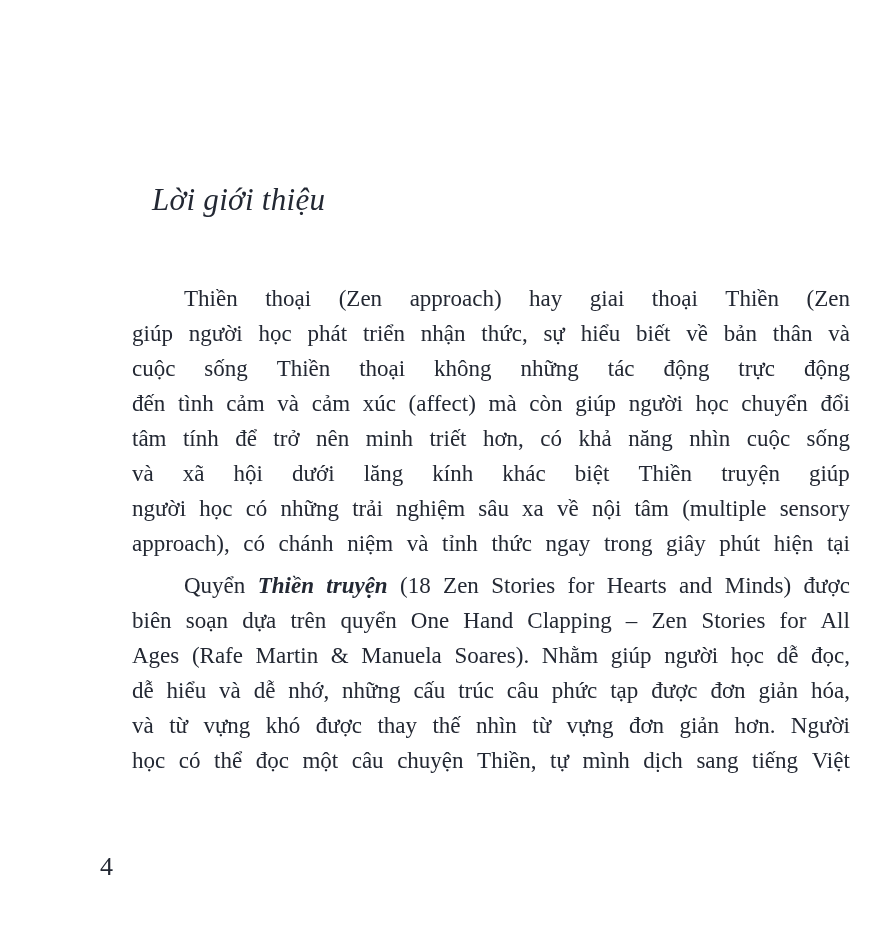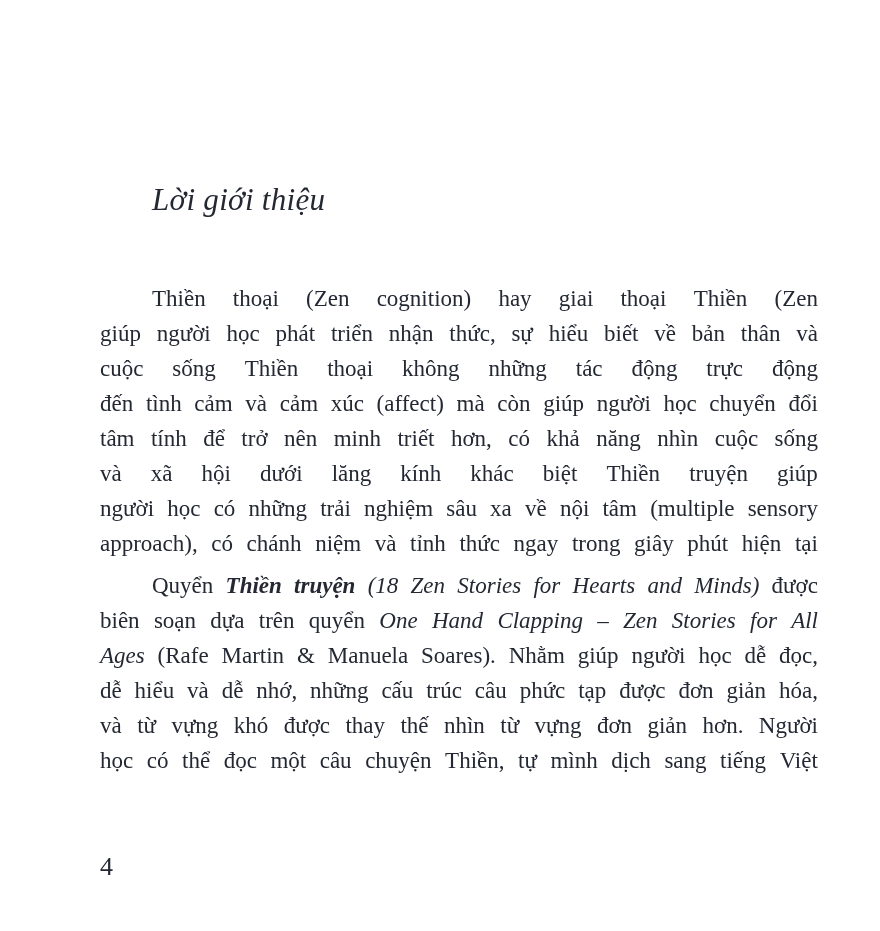--- a/index.html
+++ b/index.html
@@ -40,46 +40,47 @@
   .paragraph + .paragraph { margin-top: 7px; }
   .line {
     height: 35px;
     line-height: 35px;
     width: 100%;
   }
   .line.justified {
     display: flex;
     justify-content: space-between;
     align-items: baseline;
+    margin-left: 32px;
   }
   .line.indented { padding-left: 52px; }
   .w { white-space: pre; }
   .line.justified .w:not(:last-child) { margin-right: 4px; }
   .bi { font-weight: bold; font-style: italic; }
-  .i { font-style: italic; }
+  .i { }
   .page-number {
     position: absolute;
     left: 100px; top: 849px;
     font-size: 26px;
     line-height: 35px;
     color: var(--ink);
   }
 </style>
 </head>
 <body>
 
 <div class="page">
   <h1 class="title">Lời giới thiệu</h1>
   <div class="body-text" id="body-text">
       <div class="paragraph">
         <div class="line justified indented">
           <span class="w">Thiền</span>
           <span class="w">thoại</span>
           <span class="w">(Zen</span>
-          <span class="w">cognition)</span>
+          <span class="w">approach)</span>
           <span class="w">hay</span>
           <span class="w">giai</span>
           <span class="w">thoại</span>
           <span class="w">Thiền</span>
           <span class="w">(Zen</span>
         </div>
         <div class="line justified">
           <span class="w">giúp</span>
           <span class="w">người</span>
           <span class="w">học</span>

